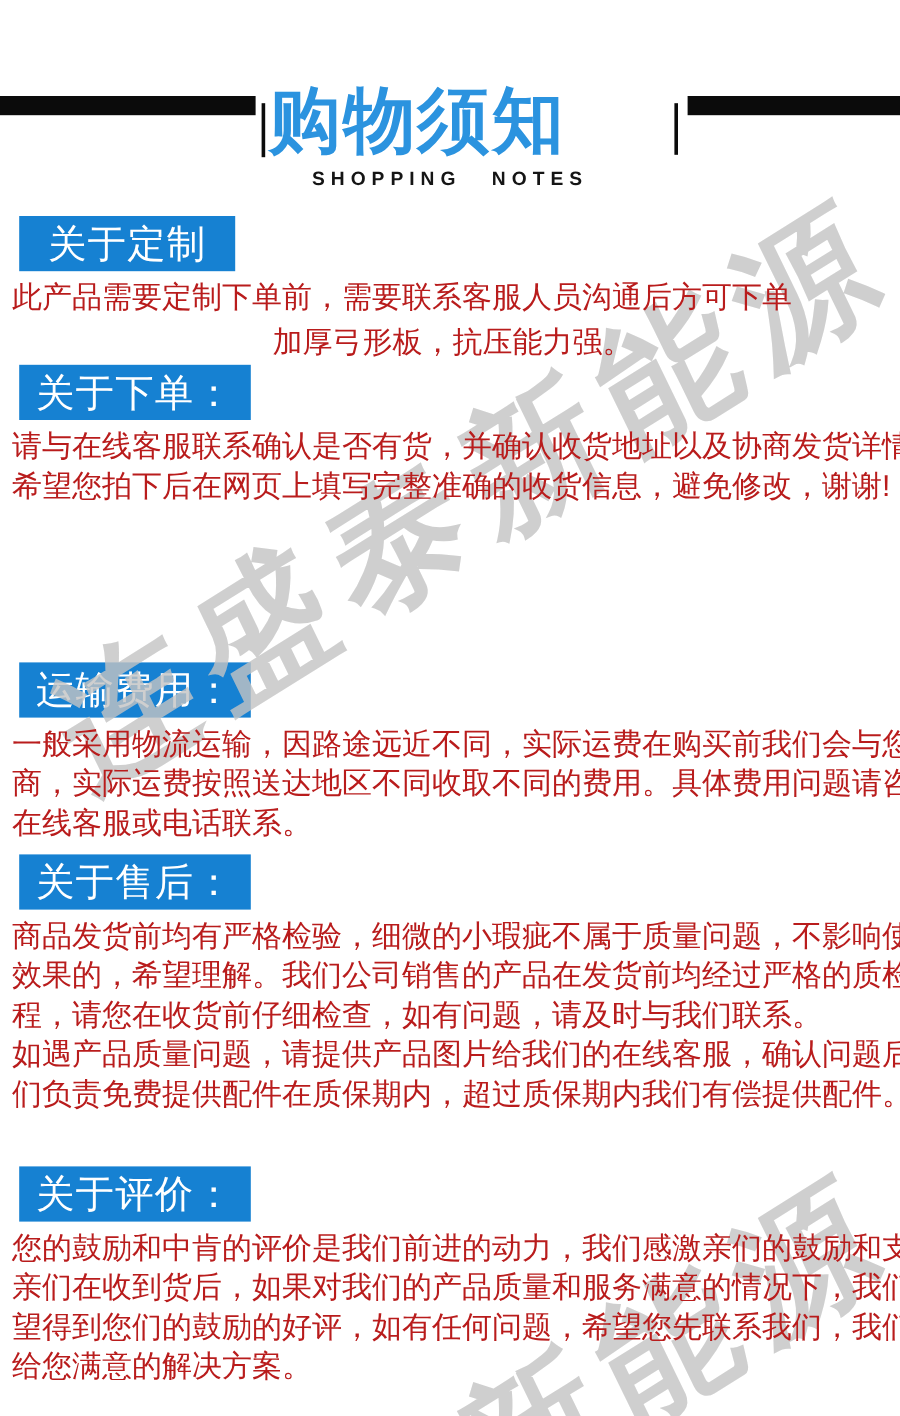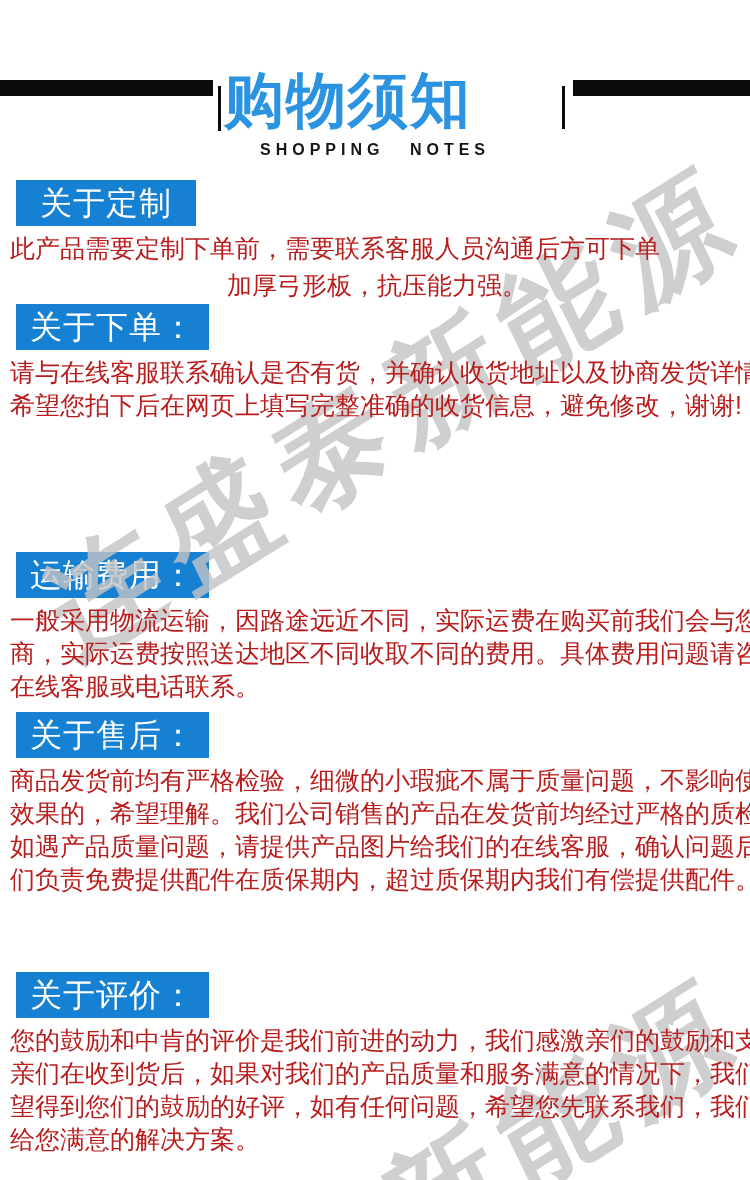--- a/index.html
+++ b/index.html
@@ -116,20 +116,21 @@
     </div>
   </div>
 
   <div class="sec s5">
     <div class="sec-header">
       <span class="lbl">关于售后：</span>
     </div>
     <div class="sec-body">
       <div class="sec-line">商品发货前均有严格检验，细微的小瑕疵不属于质量问题，不影响使用</div>
       <div class="sec-line">效果的，希望理解。我们公司销售的产品在发货前均经过严格的质检流</div>
+      <div class="sec-line">程，请您在收货前仔细检查，如有问题，请及时与我们联系。</div>
       <div class="sec-line">如遇产品质量问题，请提供产品图片给我们的在线客服，确认问题后我</div>
       <div class="sec-line">们负责免费提供配件在质保期内，超过质保期内我们有偿提供配件。定</div>
     </div>
   </div>
 
   <div class="sec s6">
     <div class="sec-header">
       <span class="lbl">关于评价：</span>
     </div>
     <div class="sec-body">

